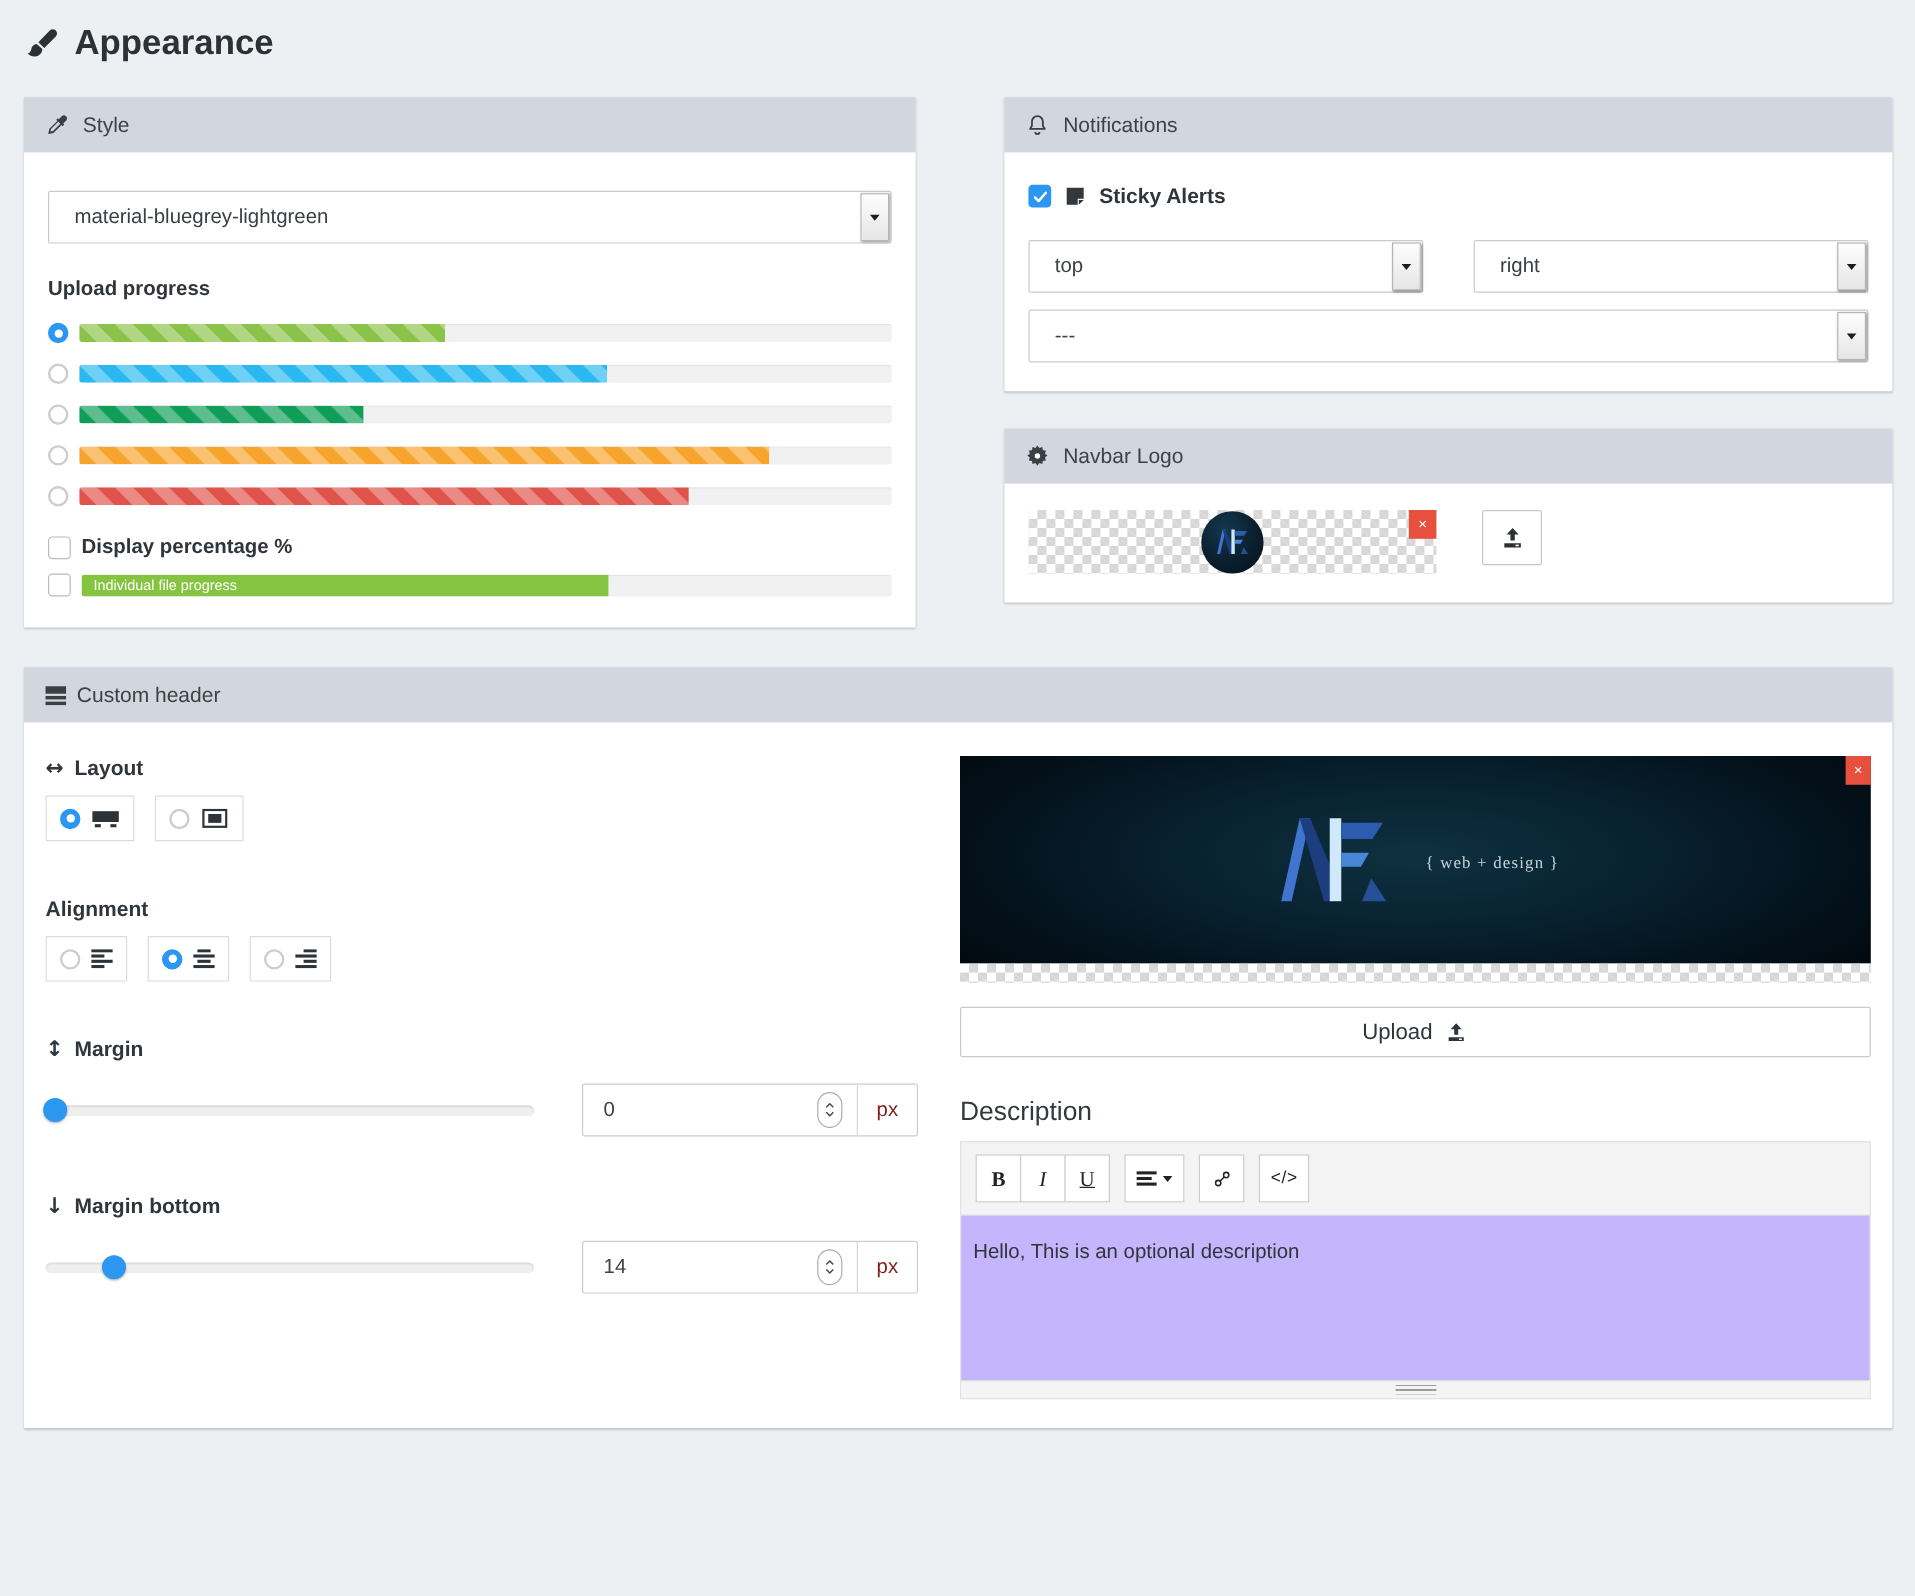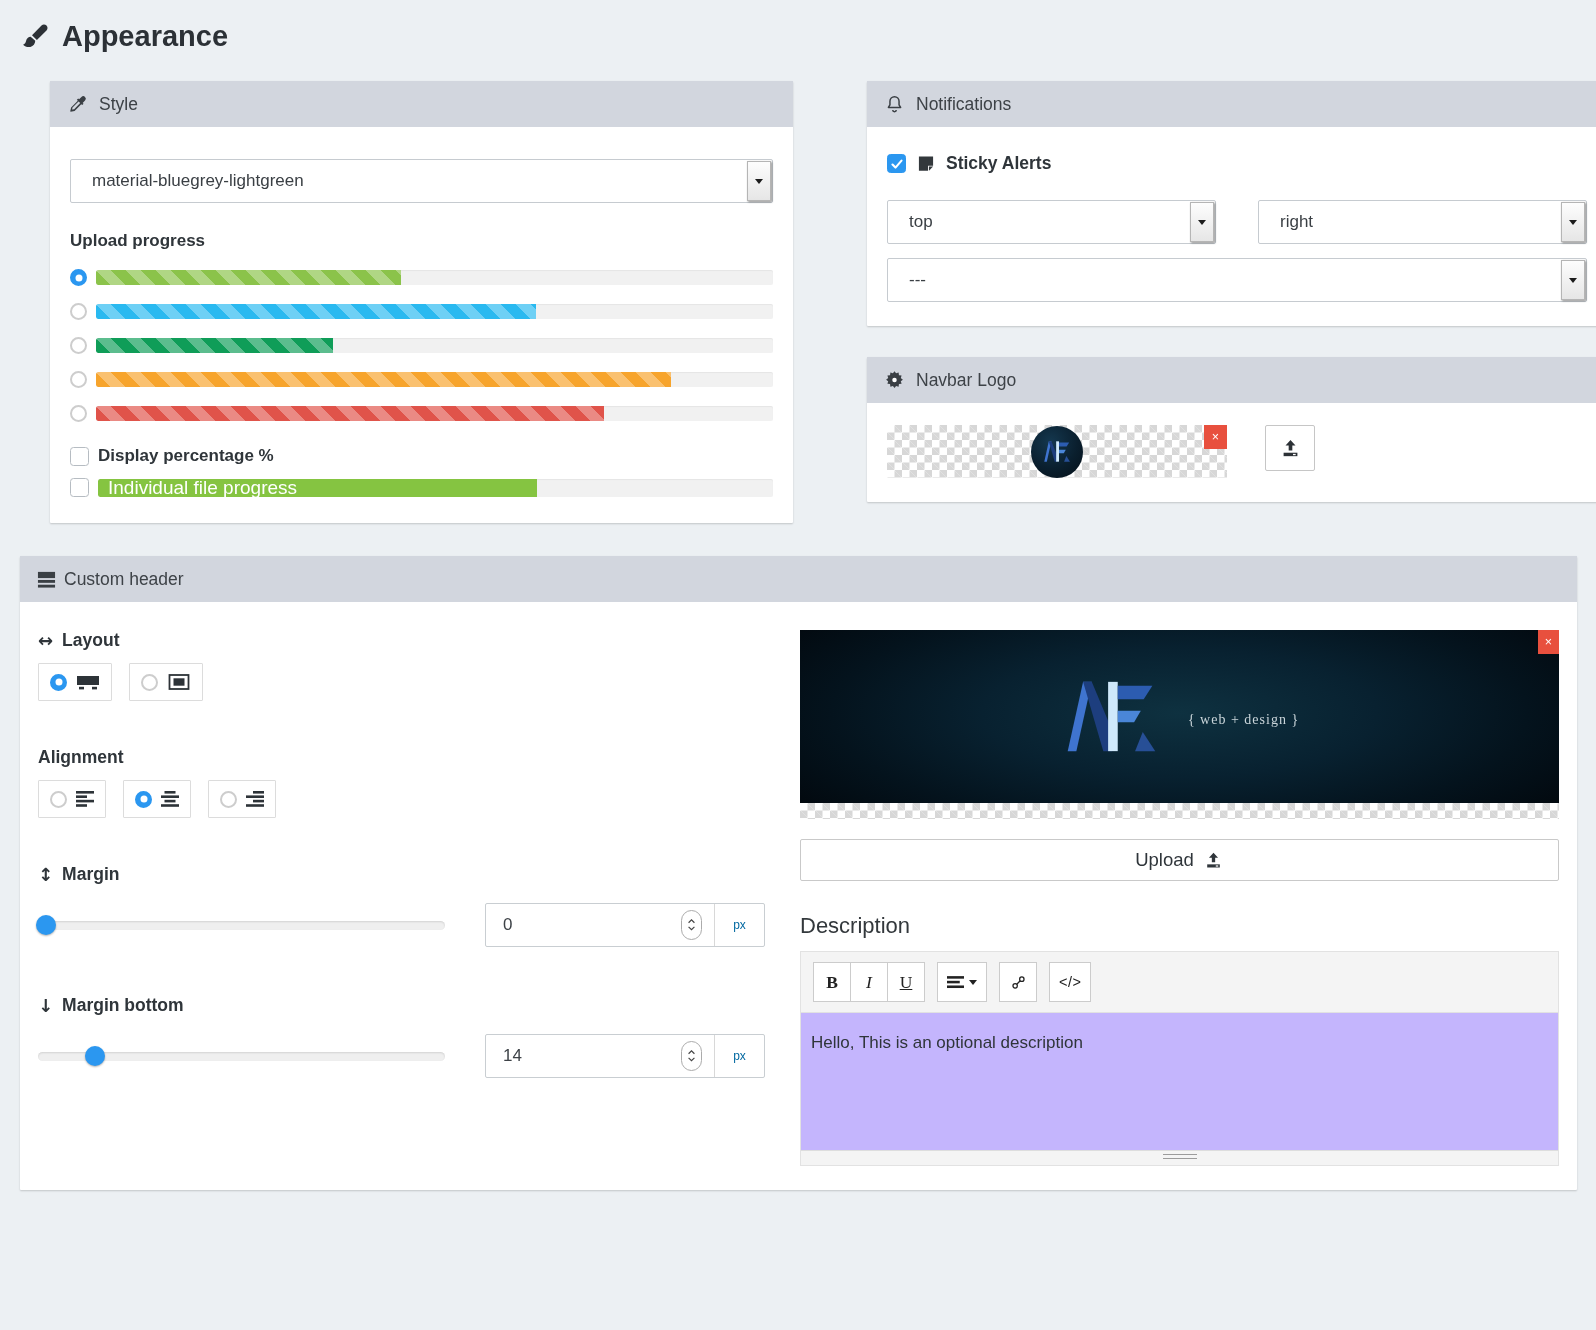--- a/index.html
+++ b/index.html
@@ -11,21 +11,21 @@
     overflow:hidden;
   }
   .page { padding:16px 19px 0 20px; }
 
   
   .page-header { display:flex; align-items:center; gap:12px; margin:4px 0 28px 0; }
   .page-header svg { width:30px; height:30px; color:#2c3136; }
   .page-title { font-size:29px; font-weight:600; color:#2c3136; }
 
   
-  .top-grid { display:grid; grid-template-columns:743px 772px; gap:42px; align-items:start;margin-left:30px; }
+  .top-grid { display:grid; grid-template-columns:743px 772px; gap:42px; align-items:start; }
   .right-col { display:flex; flex-direction:column; gap:31px;padding-left:32px; }
   .panel { background:#fff; box-shadow:0 1px 2px rgba(0,0,0,.18); border-radius:1px; }
   .panel-header {
     background:#d2d6de; height:46px; display:flex; align-items:center;
     padding:0 17px; gap:11px; font-size:17.5px; color:#3d4247;
   }
   .panel-header svg { width:21px; height:21px; flex:0 0 auto; color:#3a3f44; }
 
   .field-label { font-weight:700; font-size:17px; color:#2f353a; }
   .lbl-row { display:flex; align-items:center; gap:9px; font-weight:700; font-size:17.5px; color:#2f353a; }
@@ -67,21 +67,21 @@
   .track { flex:1; height:15px; background:#f1f1f1; border-radius:2px; overflow:hidden; box-shadow:inset 0 1px 1px rgba(0,0,0,.05); }
   .fill { height:100%; border-radius:2px 0 0 2px; }
   .striped {
     background-image:linear-gradient(45deg, rgba(255,255,255,.32) 25%, transparent 25%,
       transparent 50%, rgba(255,255,255,.32) 50%, rgba(255,255,255,.32) 75%, transparent 75%, transparent);
     background-size:30px 30px;
   }
   .check-row { display:flex; align-items:center; gap:9px; margin-top:24px; }
   .individual-row { margin-top:12px; }
   .track.tall { height:18px; }
-  .fill-label { display:block; font-size:19px; color:#fff; line-height:18px; padding-left:10px; white-space:nowrap; }
+  .fill-label { display:block; font-size:12px; color:#fff; line-height:18px; padding-left:10px; white-space:nowrap; }
 
   
   .notif-body { padding:26px 20px 24px; }
   .sticky-row { display:flex; align-items:center; gap:10px; font-size:17.5px; font-weight:700; }
   .sticky-row svg.note { width:20px; height:20px; color:#33383c; }
   .selects-row { display:grid; grid-template-columns:1fr 1fr; gap:42px; margin-top:26px; }
   .audio-row { margin-top:40px; display:flex; align-items:center; gap:9px; font-size:17.5px; font-weight:700; }
   .audio-row svg { width:21px; height:21px; }
   .audio-select { margin-top:14px; }
 
@@ -132,21 +132,21 @@
     transform:translate(-50%,-50%); box-shadow:0 1px 2px rgba(0,0,0,.3);
   }
   .input-group { display:flex; height:44px; width:280px; border:1px solid #c9ced2; border-radius:2px; background:#fff; margin-left:40px; }
   .num-wrap { flex:1; display:flex; align-items:center; padding:0 12px 0 17px; gap:8px; font-size:17px; color:#3d4247; }
   .num-value { flex:1; }
   .spinner {
     width:21px; height:30px; border:1px solid #ababab; border-radius:11px;
     display:flex; flex-direction:column; align-items:center; justify-content:center; gap:2.5px; cursor:pointer;
   }
   .spinner svg { width:9px; height:5px; }
-  .px-addon { width:50px; border-left:1px solid #d8d8d8; display:flex; align-items:center; justify-content:center; font-size:12px; color:#0369a1; }
+  .px-addon { width:50px; border-left:1px solid #d8d8d8; display:flex; align-items:center; justify-content:center; font-size:17px; color:#7f1d1d; }
 
   
   .preview-wrap { position:relative; }
   .preview-img {
     height:173px;
     background:radial-gradient(ellipse 62% 88% at 50% 48%, #0e3140 0%, #082130 42%, #04131d 74%, #02090f 100%);
     display:flex; align-items:center; justify-content:center; gap:26px;
   }
   .preview-checker { height:16px; }
   .preview-x { width:21px; height:24px; }

